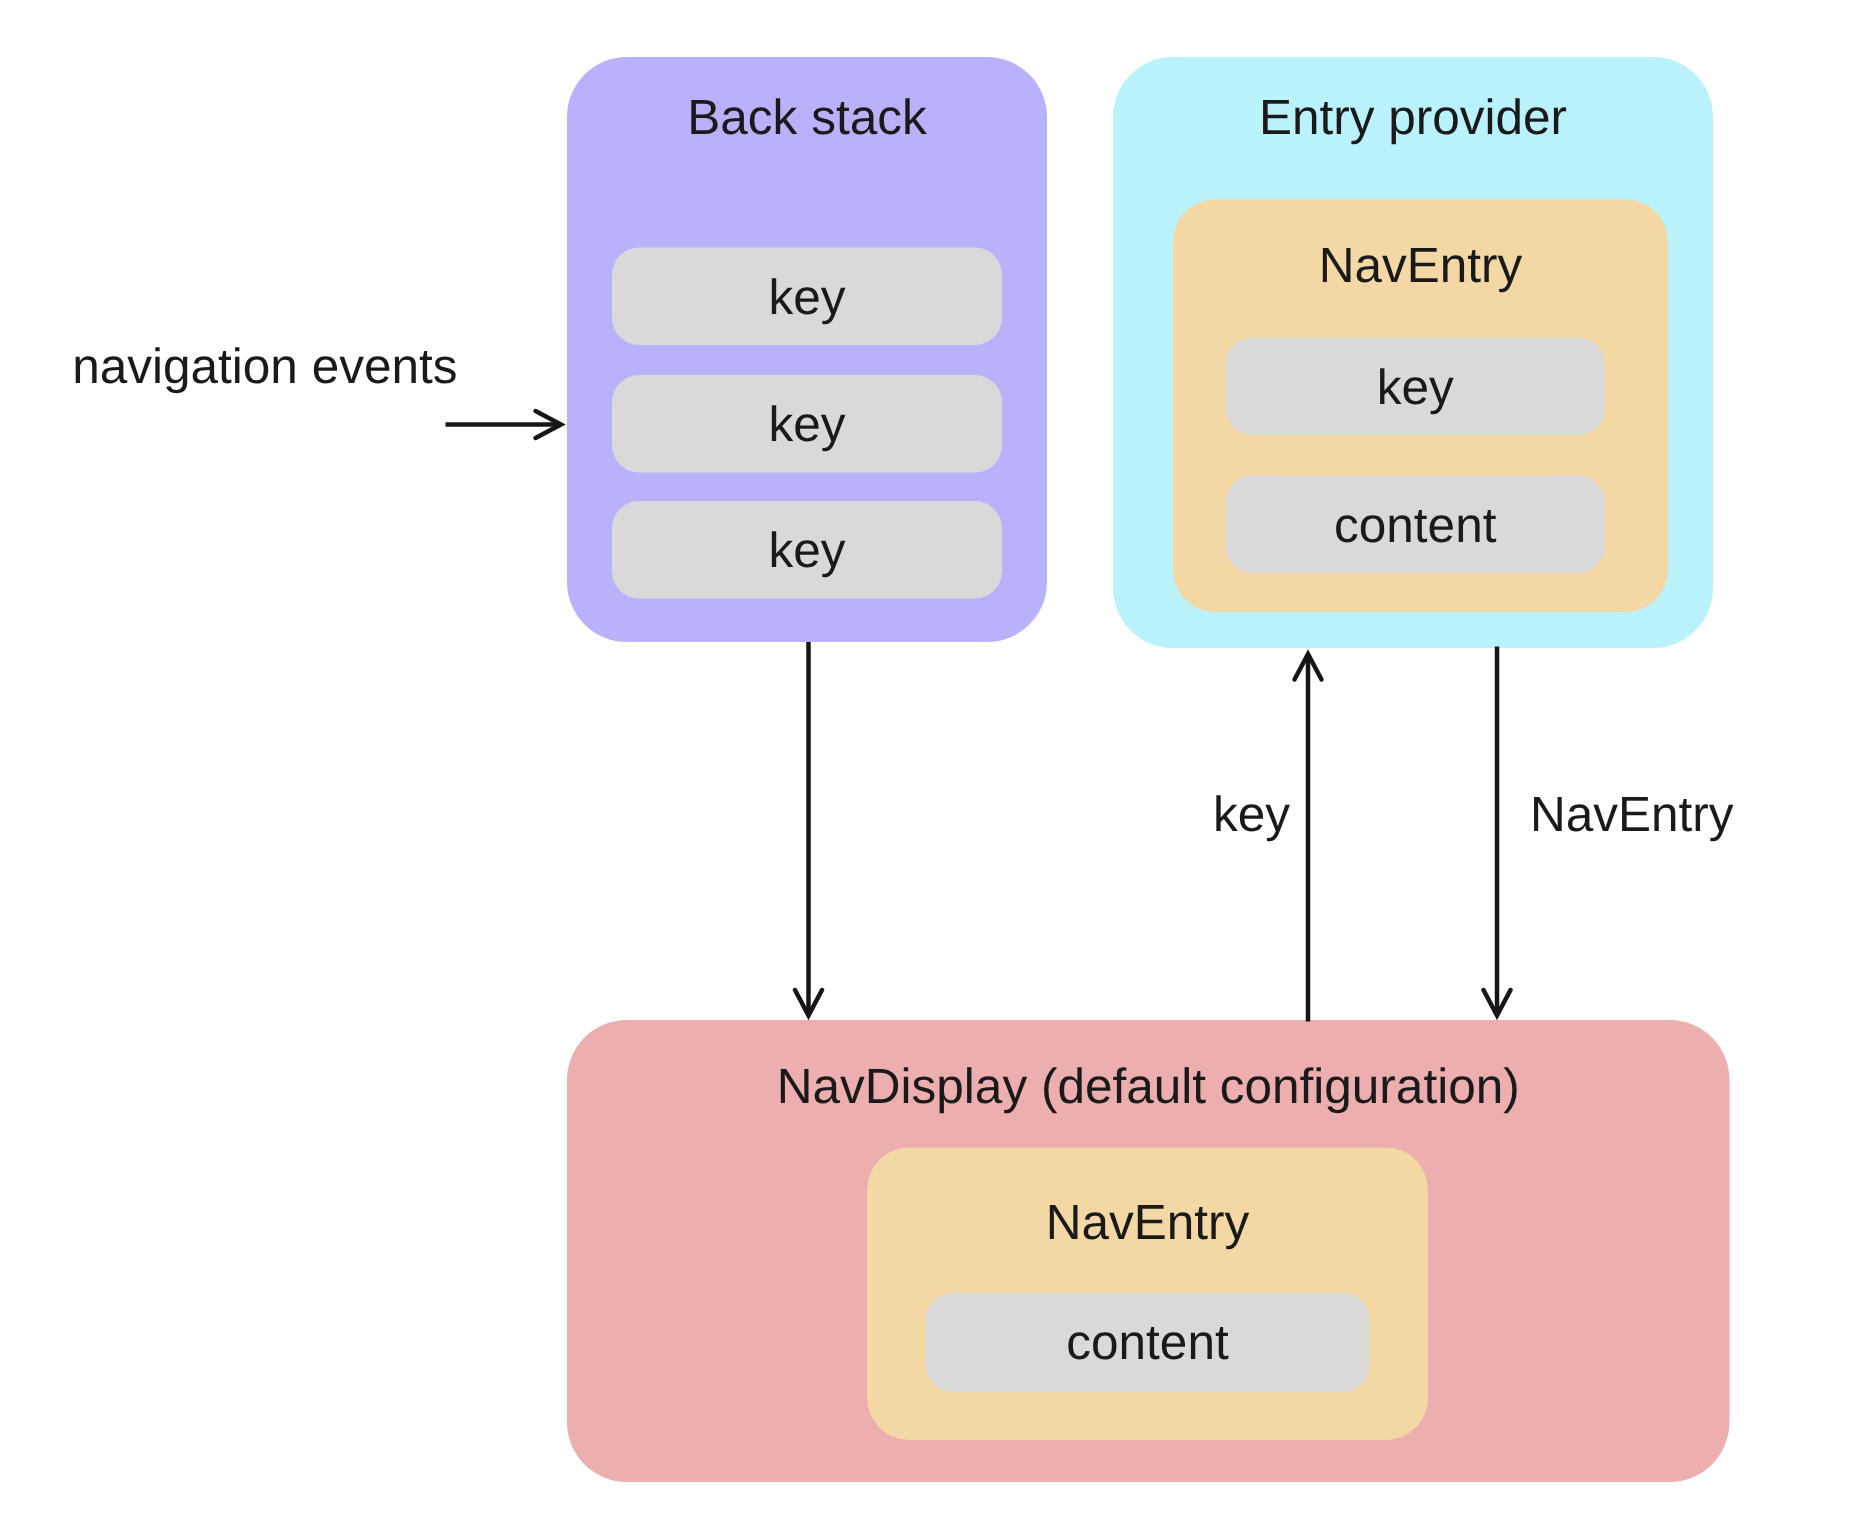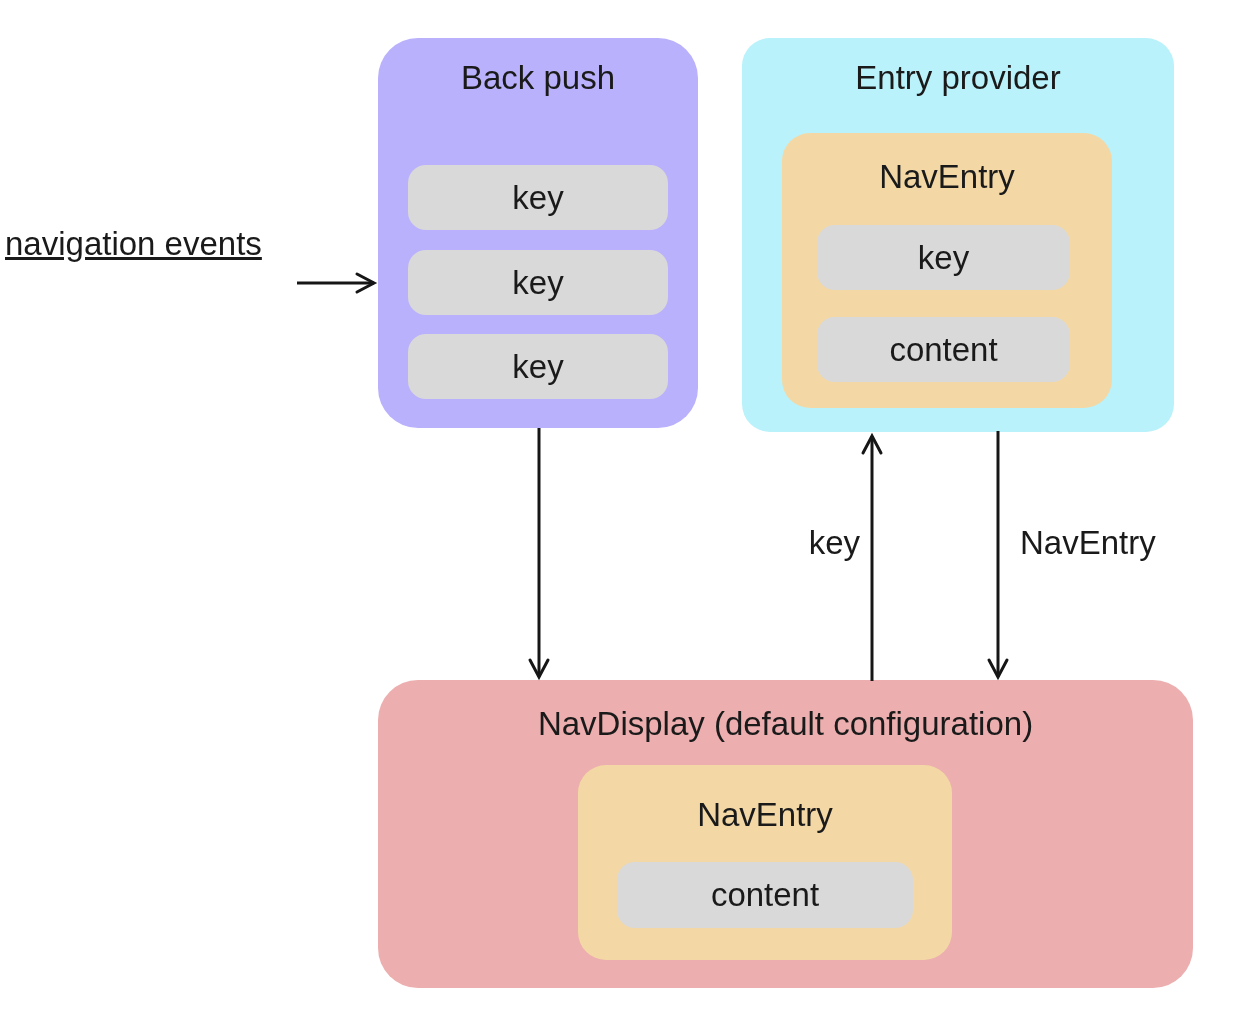--- a/index.html
+++ b/index.html
@@ -37,22 +37,22 @@
   .pill {
     position: absolute;
     border-radius: 18px;
     background: var(--pill-bg, #d9d9d9);
     display: flex;
     align-items: center;
     justify-content: center;
     font-size: 33px;
   }
   #back-stack   { left: 378px; top: 38px;  width: 320px; height: 390px; background: var(--back-stack-bg, #b9b1fb); }
-  #entry-provider { left: 742px; top: 38px; width: 432px; height: 394px; background: var(--entry-provider-bg, #b9f2fb); border-radius: 28px; }
-  #nav-display  { left: 378px; top: 680px; width: 775px; height: 308px; background: var(--nav-display-bg, #ecaFae); padding-left: 40px; }
+  #entry-provider { left: 742px; top: 38px; width: 400px; height: 394px; background: var(--entry-provider-bg, #b9f2fb); }
+  #nav-display  { left: 378px; top: 680px; width: 775px; height: 308px; background: var(--nav-display-bg, #ecaFae); }
 
   #back-stack .box-title, #entry-provider .box-title { top: 20px; }
   #nav-display .box-title { top: 24px; }
 
   .bs-pill { left: 30px; width: 260px; height: 65px; }
   #bs-pill-0 { top: 127px; }
   #bs-pill-1 { top: 212px; }
   #bs-pill-2 { top: 296px; }
 
   #ep-nav-entry { left: 40px; top: 95px; width: 330px; height: 275px; }
@@ -62,24 +62,23 @@
 
   #nd-nav-entry { left: 200px; top: 85px; width: 374px; height: 195px; }
   #nd-nav-entry .box-title { top: 30px; }
   #nd-content-pill { left: 39px; top: 97px; width: 296px; height: 66px; }
 
   .external-label {
     position: absolute;
     left: 5px;
     top: 222px;
     width: 300px;
-    text-align: left;
+    text-align: right;
     font-size: 33px;
     line-height: 44px;
-    text-decoration: underline;
   }
   .arrow-label {
     position: absolute;
     font-size: 33px;
     line-height: 40px;
     white-space: nowrap;
   }
   #label-key { left: 790px; top: 523px; width: 70px; text-align: right; }
   #label-naventry { left: 1020px; top: 523px; }
 
@@ -99,21 +98,21 @@
 </head>
 <body>
 
 <div class="canvas">
 
   <div class="external-label">
     <div>navigation events</div>
   </div>
 
   <div class="box" id="back-stack">
-    <div class="box-title">Back push</div>
+    <div class="box-title">Back stack</div>
     <div class="pill bs-pill" id="bs-pill-0">
       <span>key</span>
     </div>
     <div class="pill bs-pill" id="bs-pill-1">
       <span>key</span>
     </div>
     <div class="pill bs-pill" id="bs-pill-2">
       <span>key</span>
     </div>
   </div>

